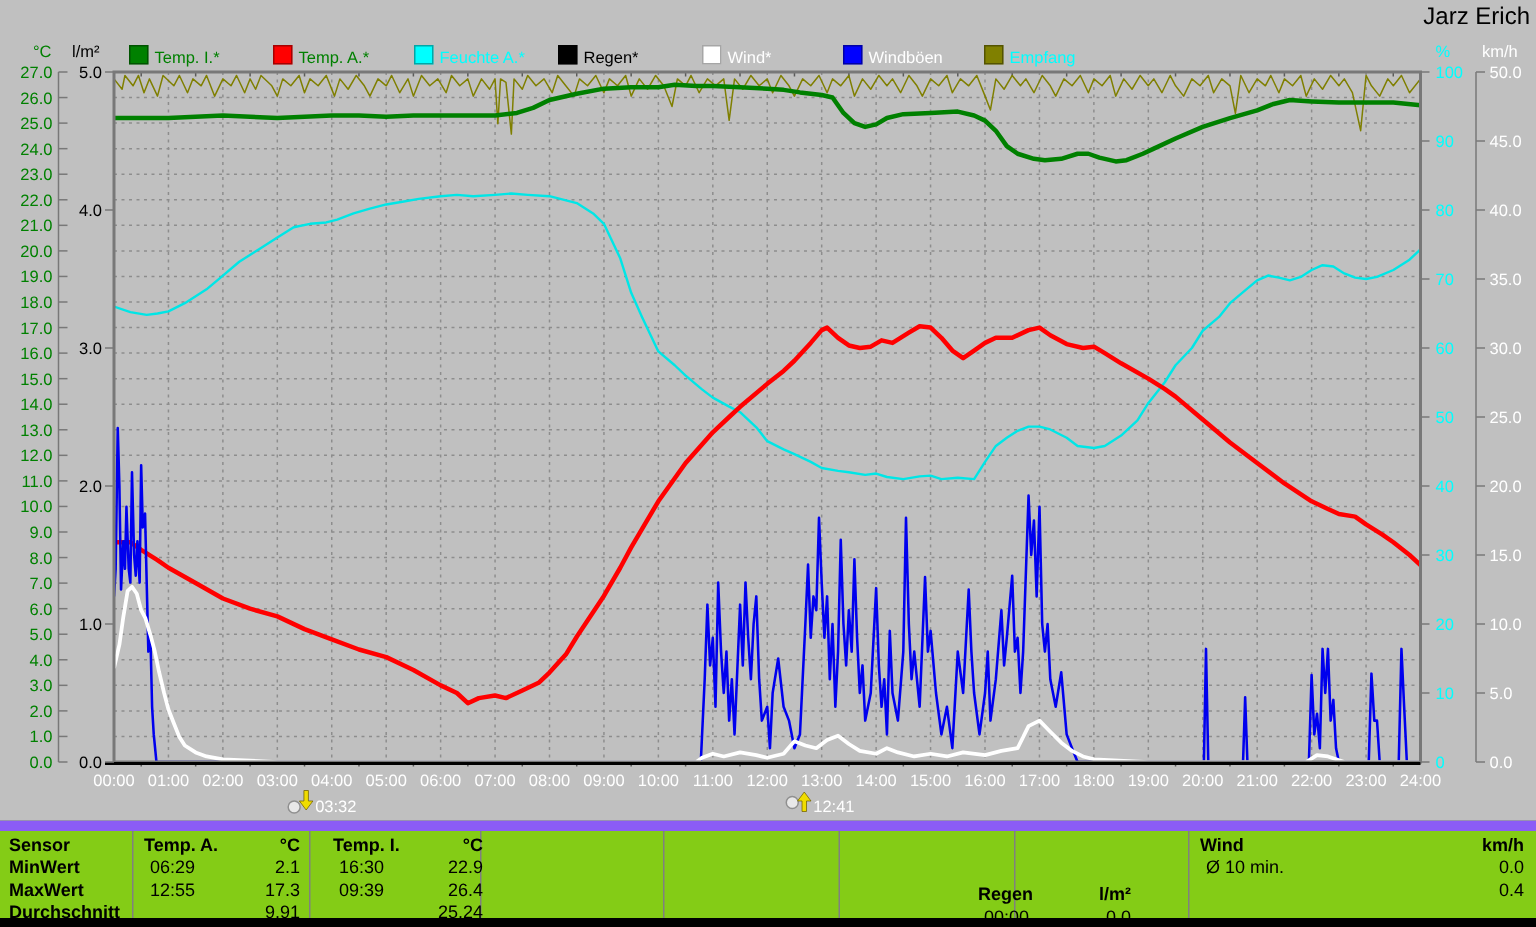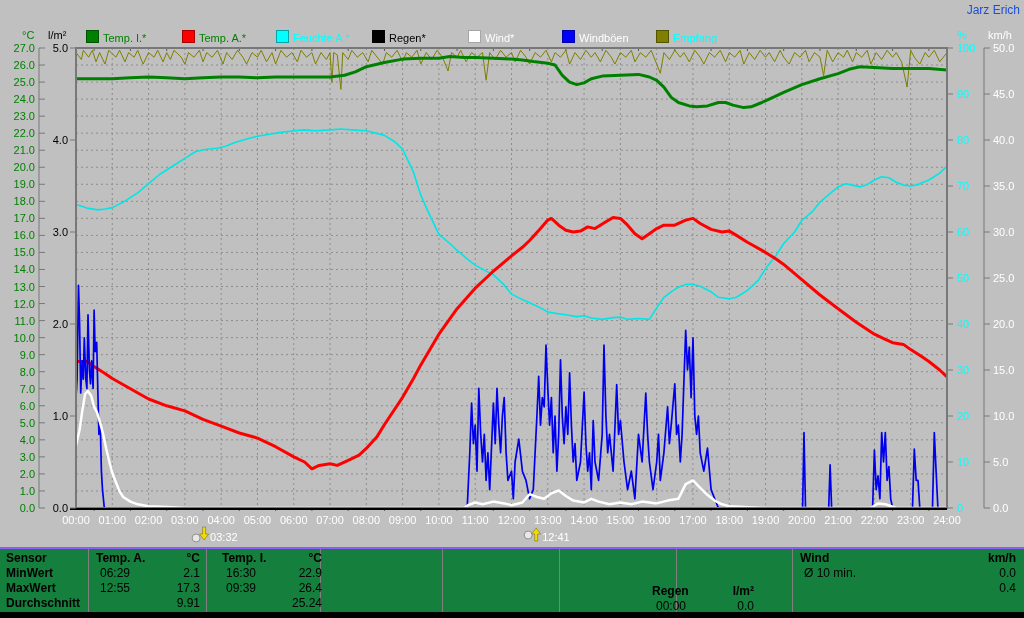--- a/index.html
+++ b/index.html
@@ -1,24 +1,24 @@
 <!DOCTYPE html>
 <html><head>
 <meta charset="utf-8">
 <style>
   html,body{margin:0;padding:0;background:#555;}
   #screen{position:relative;width:1024px;height:618px;background:#c0c0c0;overflow:hidden;
           font-family:"Liberation Sans",sans-serif;-webkit-font-smoothing:none;}
   #chart{position:absolute;left:0;top:0;}
   .title{position:absolute;left:0;top:4px;width:1024px;text-align:center;color:#ffffff;font-size:14px;}
-  .user{position:absolute;right:4px;top:3px;color:#1d4ed8;font-size:12px;}
+  .user{position:absolute;right:4px;top:3px;color:#000000;font-size:16px;}
   .unit{position:absolute;top:29px;font-size:11px;}
   .legend-item{position:absolute;top:30px;font-size:11px;white-space:nowrap;}
   .lgbox{display:inline-block;width:11px;height:11px;vertical-align:-1px;margin-right:4px;border:1px solid rgba(0,0,0,.35);}
-  .tbl{position:absolute;left:0;top:547px;width:1024px;height:65px;background:#15803d;border-top:2px solid #8b5cf6;font-size:12px;color:#000;}
+  .tbl{position:absolute;left:0;top:547px;width:1024px;height:65px;background:#84cc16;border-top:7px solid #8b5cf6;font-size:12px;color:#000;}
   .tsep{position:absolute;top:0;width:1px;height:65px;background:#808080;}
   .tlabels{position:absolute;left:6px;top:2px;font-weight:bold;line-height:15px;}
   .tcol{position:absolute;top:2px;line-height:15px;}
   .trow{display:flex;justify-content:space-between;padding:0 6px 0 12px;}
   .trow.hd{font-weight:bold;padding-left:8px;}
   .blackbar{position:absolute;left:0;top:612px;width:1024px;height:6px;background:#000;}
 </style>
 </head>
 <body>
 

